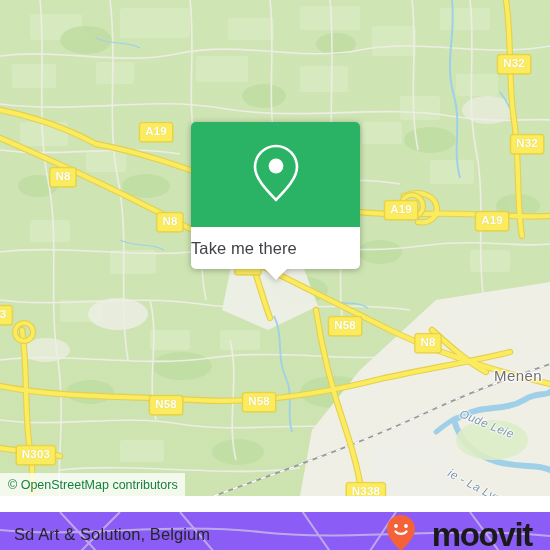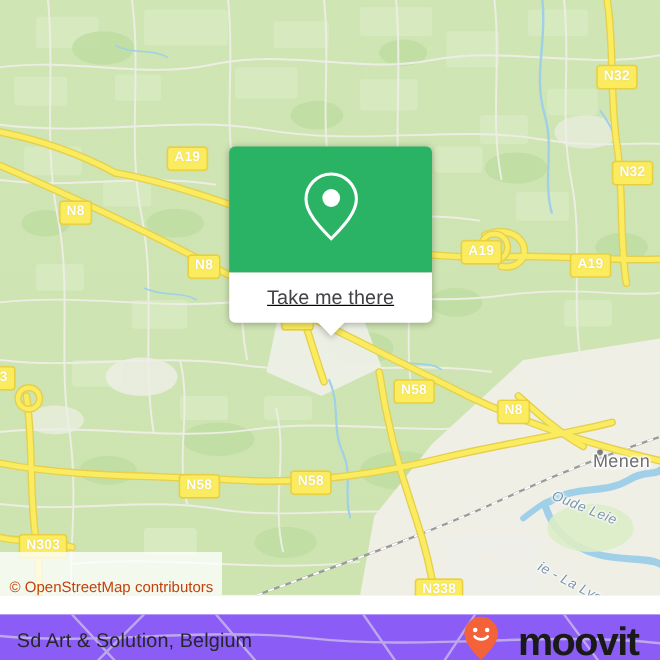--- a/index.html
+++ b/index.html
@@ -89,26 +89,26 @@
     text-shadow:
        1px 0 2px #ffffff, -1px 0 2px #ffffff,
        0 1px 2px #ffffff, 0 -1px 2px #ffffff;
   }
 
   
   .attribution {
     position: absolute;
     left: 0;
     bottom: 0;
-    height: 36px;
+    height: 23px;
     display: flex;
-    align-items: flex-end;
+    align-items: center;
     padding: 0 7px 0 8px;
     background: rgba(255,255,255,.78);
-    color: #c2410c;
+    color: #15803d;
     font-size: 12.5px;
     white-space: nowrap;
   }
 
   
   .callout {
     position: absolute;
     left: 191px;
     top: 122px;
     width: 169px;
@@ -124,22 +124,20 @@
     align-items: center;
     justify-content: center;
   }
   .callout-bottom {
     position: relative;
     background: #ffffff;
     border-radius: 0 0 5px 5px;
     height: 42px;
     display: flex;
     align-items: center;
-    justify-content: center;
-    text-decoration: underline;
   }
   .callout-cta {
     color: #414247;
     font-size: 16.5px;
     letter-spacing: .1px;
   }
   .callout-tail {
     position: absolute;
     left: 50%;
     bottom: -11px;
@@ -368,21 +366,21 @@
       <div class="shield" style="left:428px;top:343px;">N8</div>
       <div class="shield" style="left:345px;top:326px;">N58</div>
       <div class="shield" style="left:166px;top:405px;">N58</div>
       <div class="shield" style="left:259px;top:402px;">N58</div>
       <div class="shield" style="left:36px;top:455px;">N303</div>
       <div class="shield" style="left:366px;top:492px;">N338</div>
       <div class="shield" style="left:3px;top:315px;">3</div>
     </div>
 
     <div class="place-dot" style="left:500px;top:377px;"></div>
-    <div class="place-label" style="left:518px;top:385px;">Menen</div>
+    <div class="place-label" style="left:518px;top:375px;">Menen</div>
 
     <div class="water-label" style="left:489px;top:413px;transform:translate(-50%,-50%) rotate(22deg);">Oude Leie</div>
     <div class="water-label" style="left:478px;top:472px;transform:translate(-50%,-50%) rotate(28deg);">ie - La Lys</div>
 
     <div class="attribution">
       <span>© OpenStreetMap contributors</span>
     </div>
 
     <div class="callout">
       <div class="callout-top">

